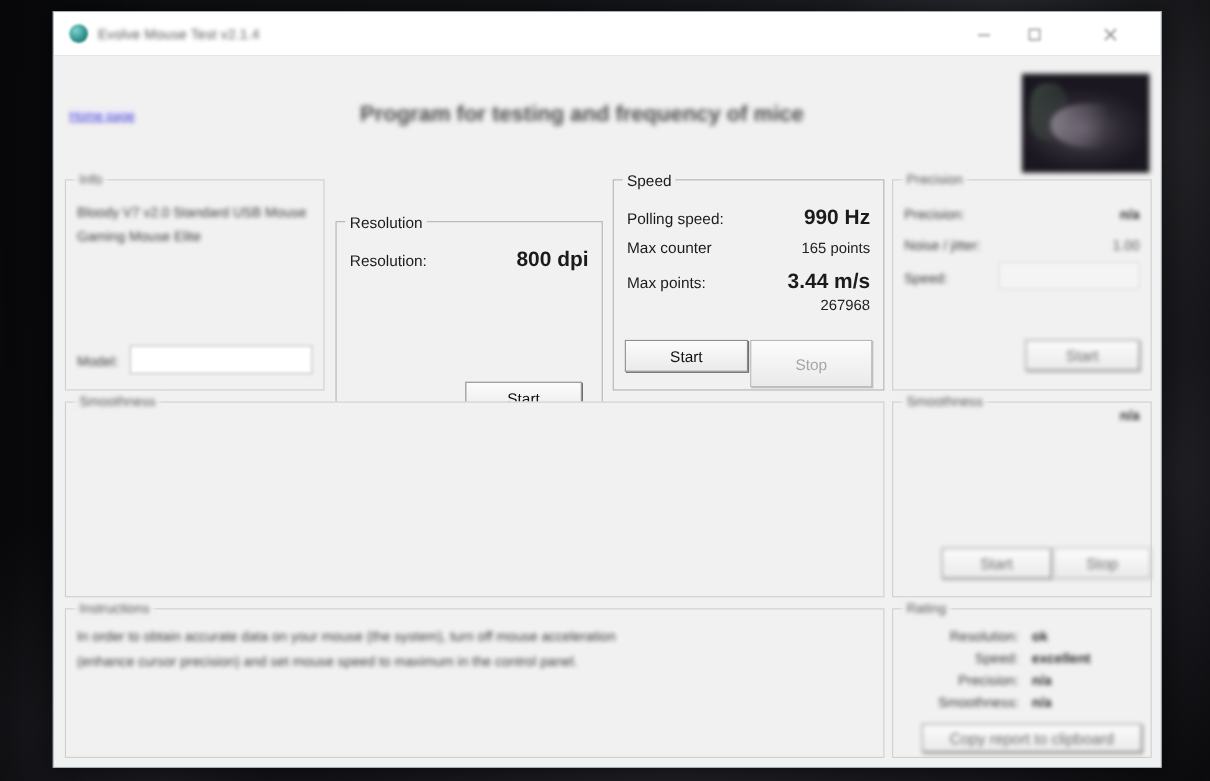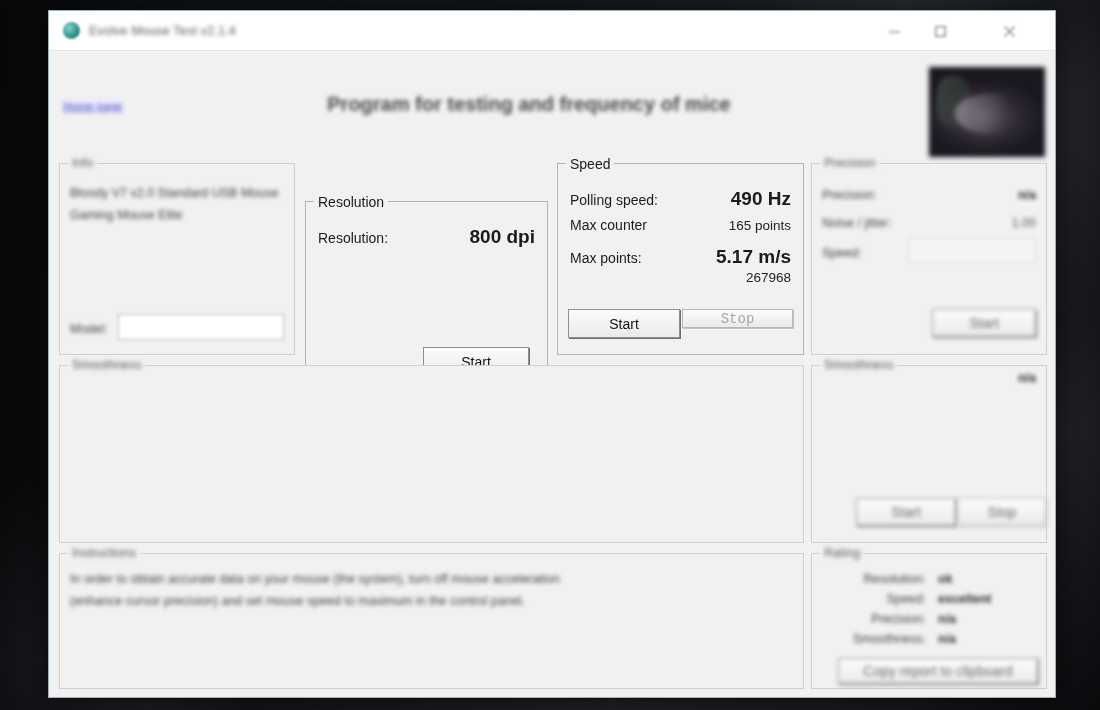--- a/index.html
+++ b/index.html
@@ -242,35 +242,35 @@
         <span class="lbl">Resolution:</span>
         <span class="val bold">800 dpi</span>
       </div>
       <div class="btn" style="left:117px; top:145px; width:106px; height:29px;">Start</div>
     </div>
 
     <div class="group" id="grp-speed">
       <div class="legend">Speed</div>
       <div class="row" style="top:24px;gap:29px;">
         <span class="lbl">Polling speed:</span>
-        <span class="val bold">490 Hz</span>
+        <span class="val bold">990 Hz</span>
       </div>
       <div class="row" style="top:53px;gap:22px;">
         <span class="lbl">Max counter</span>
         <span class="val sub">165 points</span>
       </div>
       <div class="row" style="top:82px;">
         <span class="lbl">Max  points:</span>
-        <span class="val bold">5.17 m/s</span>
+        <span class="val bold">3.44 m/s</span>
       </div>
       <div class="row" style="top:106px;">
         <span class="val sub" style="margin-left:auto;">267968</span>
       </div>
       <div class="btn" style="left:10px; top:145px; width:112px; height:29px;">Start</div>
-      <div class="btn disabled" style="left:124px; top:145px; width:111px; height:19px;font-family:Liberation Mono, monospace;">Stop</div>
+      <div class="btn disabled" style="left:124px; top:145px; width:111px; height:43px;">Stop</div>
     </div>
 
     <div class="group" id="grp-precision">
       <div class="legend blurred">Precision</div>
       <div class="bt dark" style="left:10px; top:24px;">Precision:</div>
       <div class="bt bold" style="right:10px; top:24px;">n/a</div>
       <div class="bt dark" style="left:10px; top:52px;">Noise / jitter:</div>
       <div class="bt" style="right:10px; top:52px;">1.00</div>
       <div class="bt dark" style="left:10px; top:82px;">Speed:</div>
       <div class="blur-input flat" style="left:96px; top:74px; width:128px; height:25px;"></div>

